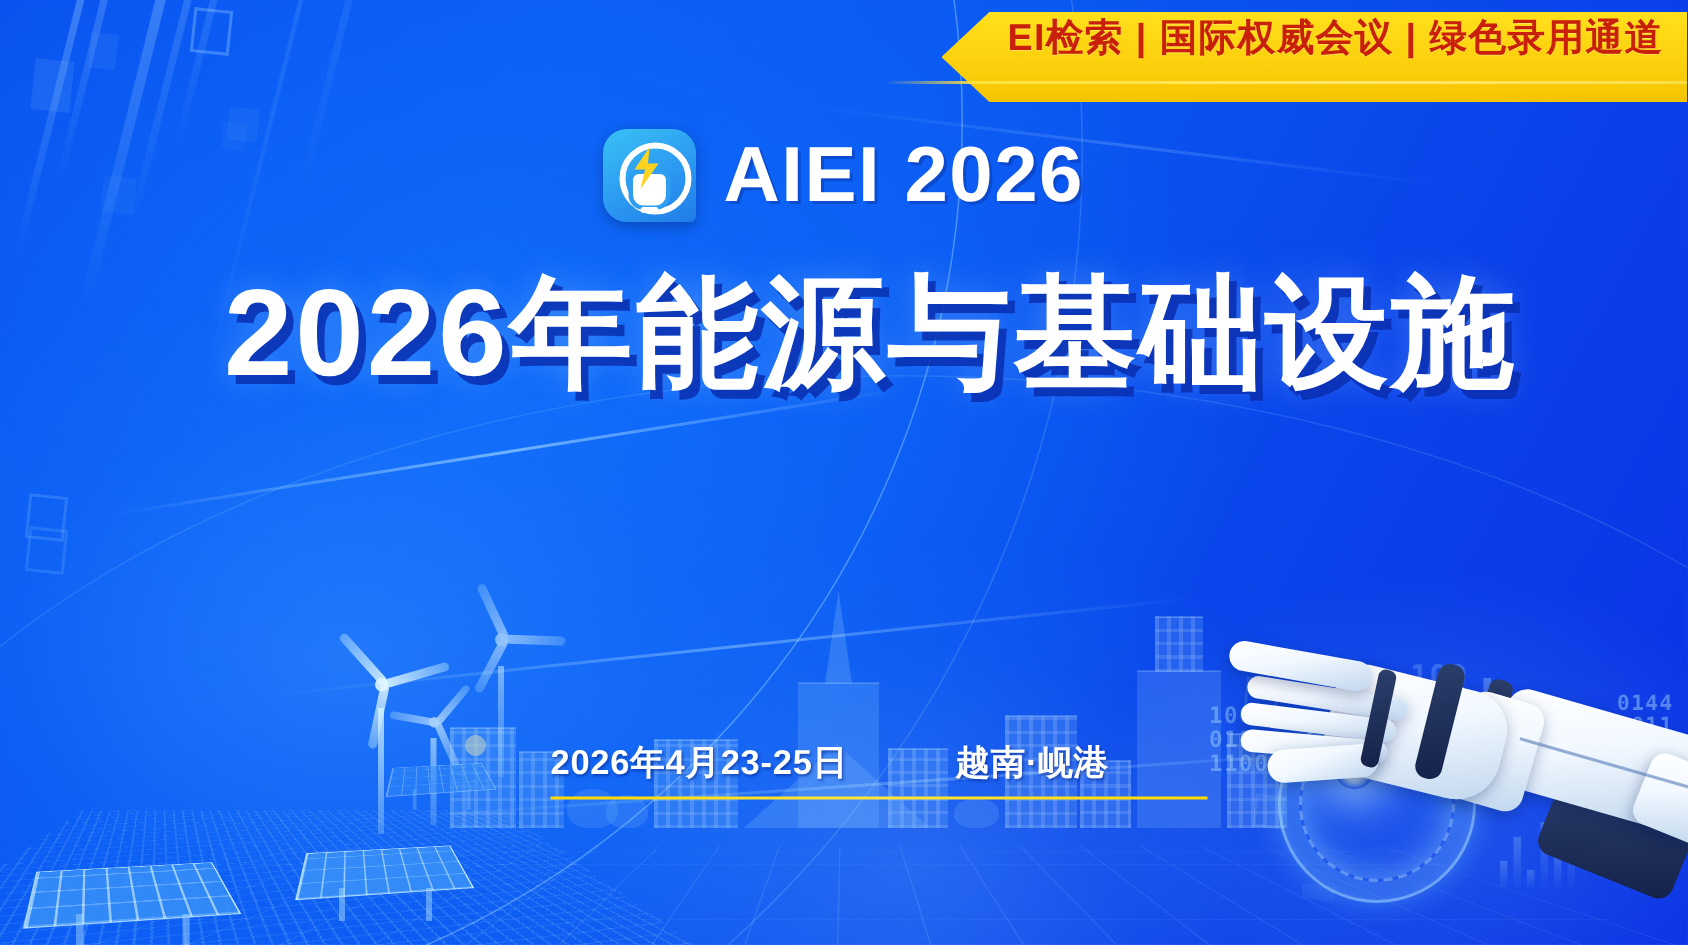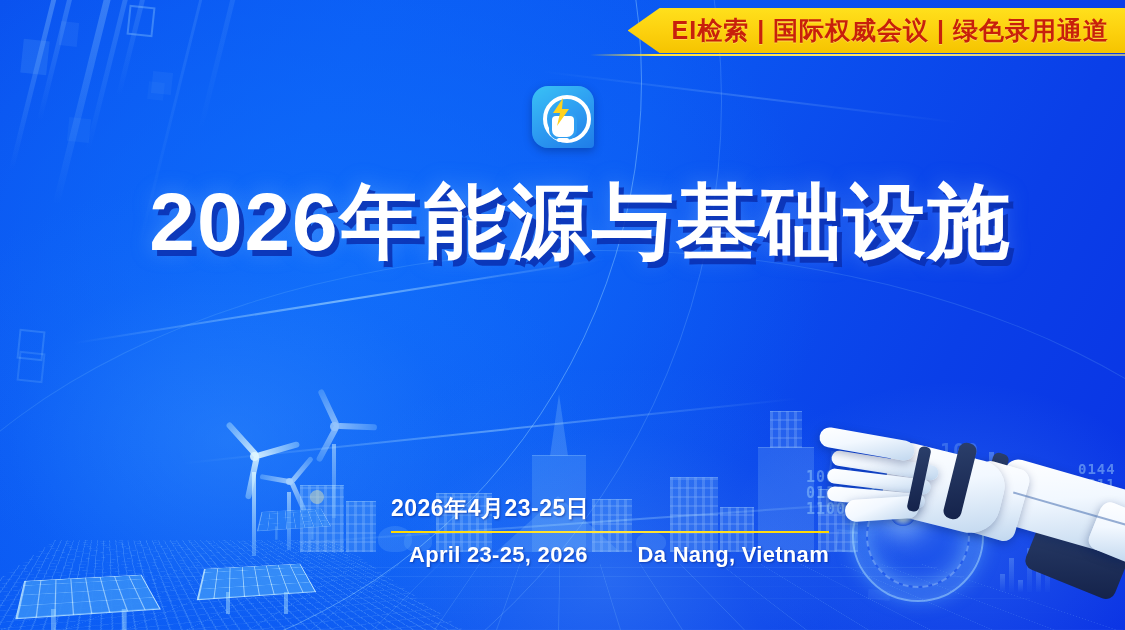--- a/index.html
+++ b/index.html
@@ -200,22 +200,22 @@
     transform: rotate(10deg);
   }
   .r-seam { position: absolute; background: rgba(70,110,175,0.55); height: 1.5px; }
 
   
   .ribbon-wrap { position: absolute; right: 0; top: 8px; height: 44px; }
   .ribbon {
     position: relative;
     height: 44px;
     background: linear-gradient(180deg, #ffe01c 0%, #fcd00d 55%, #f5c400 100%);
-    padding: 0 16px 1px 44px;
-    display: flex; align-items: center;
+    padding: 0 16px 16px 44px;
+    display: flex; align-items: flex-start;
     clip-path: polygon(32px 0, 100% 0, 100% 100%, 32px 100%, 0 50%);
     box-shadow: 0 2px 6px rgba(0,20,80,0.25);
   }
   .ribbon-text {
     color: #c8200b;
     font-size: 25px;
     font-weight: bold;
     letter-spacing: 1px;
     white-space: nowrap;
     text-shadow: 0 1px 0 rgba(255,255,255,0.25);
@@ -292,21 +292,21 @@
     font-weight: bold;
     letter-spacing: 1.6px;
     white-space: nowrap;
     text-shadow: 2px 2px 0 rgba(10,50,170,0.70);
     transform: scaleX(0.94);
   }
   .en-line1 { font-size: 31px; line-height: 1.24; }
   .en-line2 { font-size: 31px; line-height: 1.24; }
 
   .info {
-    position: absolute; left: 353px; top: 493px; width: 438px; padding-left: 38px;
+    position: absolute; left: 329px; top: 493px; width: 438px; padding-left: 38px;
   }
   .info-row { display: flex; align-items: baseline; }
   .info-row .cell-date { width: 252px; }
   .info-row .cell-place { flex: 1; }
   .info-cn {
     color: #ffffff; font-size: 23px; font-weight: bold; letter-spacing: 0.5px;
     white-space: nowrap;
     text-shadow: 1px 1px 2px rgba(8,40,140,0.6);
   }
   .info-en {
@@ -486,30 +486,28 @@
     <div class="logo-row">
       <div class="logo-mark">
         <div class="logo-ring"></div>
         <div class="logo-bulb"></div>
         <span class="logo-bolt">
           <svg width="20" height="28" viewBox="0 0 20 28">
             <path d="M12 0 L2 15 H9 L6 28 L18 11 H11 Z" fill="#FFD21E"></path>
           </svg>
         </span>
       </div>
+      <div class="brand">AIEI 2026</div>
     </div>
 
     <div class="cn-line cn-line1">2026年能源与基础设施</div>
 
 
     <div class="info">
       <div class="info-row top">
         <div class="cell-date info-cn">2026年4月23-25日</div>
+        <div class="cell-place info-cn">越南·岘港</div>
       </div>
       <div class="info-divider"></div>
-      <div class="info-row bottom">
-        <div class="cell-date info-en">April 23-25, 2026</div>
-        <div class="cell-place info-en">Da Nang, Vietnam</div>
-      </div>
     </div>
 
   </div>
 </div>
 
 </body></html>

